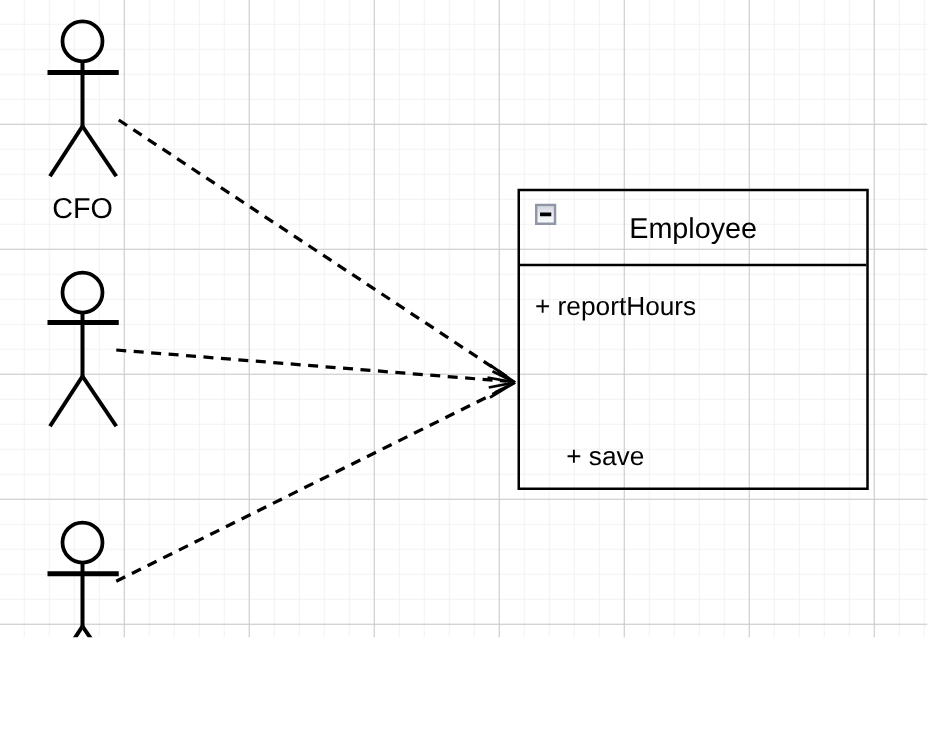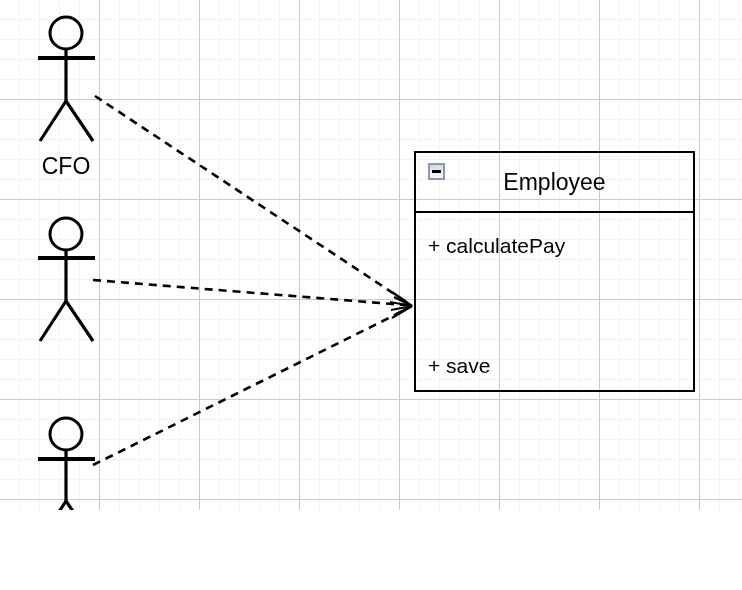--- a/index.html
+++ b/index.html
@@ -152,18 +152,18 @@
   <div class="actor-label" style="left:6px; top:153px;">CFO</div>
 
   <div class="umlbox">
     <div class="umlbox-header">
       <div class="collapse-icon">
         <span class="minus"></span>
       </div>
       <div class="umlbox-title">Employee</div>
     </div>
     <div class="umlbox-body">
-      <div class="uml-member" style="top:21px;">+ calculatePay</div>
-      <div class="uml-member" style="top:141px;">+ save</div>
+      <div class="uml-member" style="top:21px;">+ reportHours</div>
+      <div class="uml-member" style="top:141px;margin-left:25px;">+ save</div>
     </div>
   </div>
 
 </div>
 
 </body></html>

